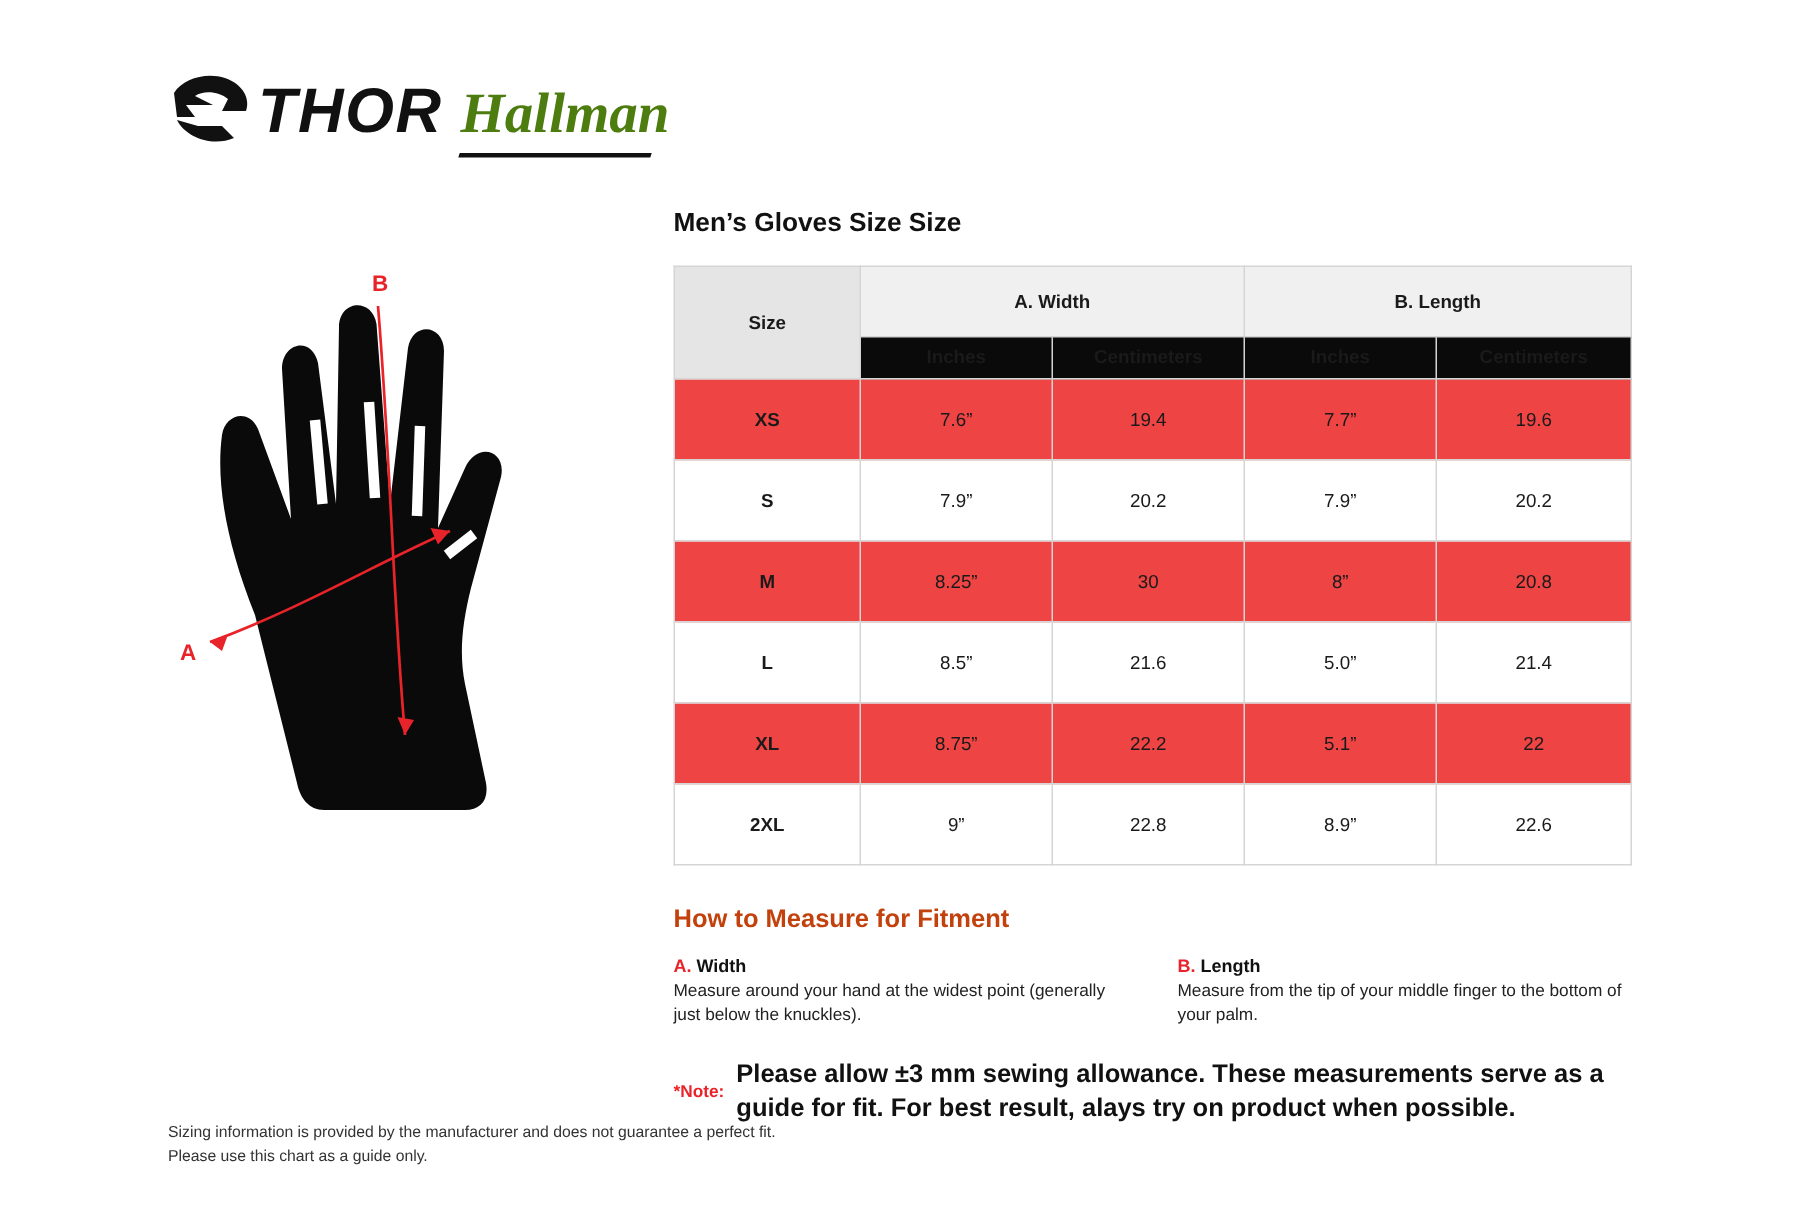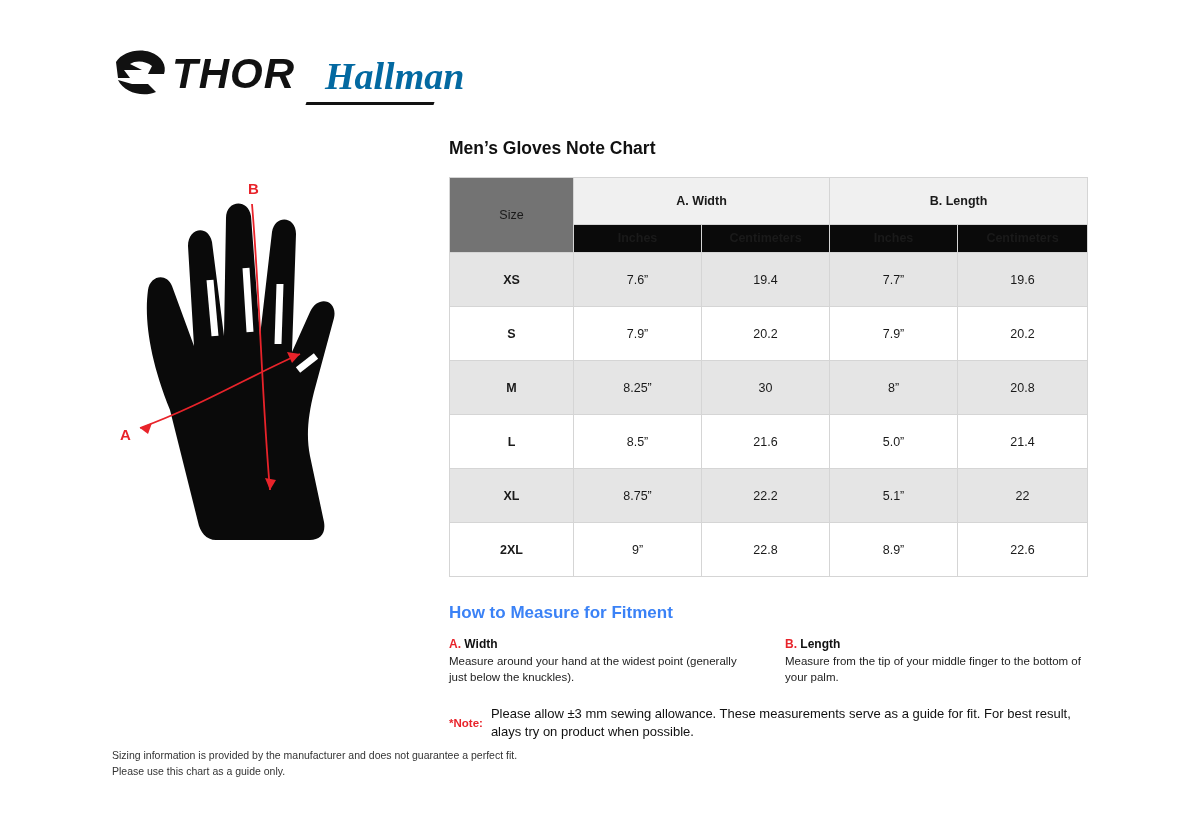--- a/index.html
+++ b/index.html
@@ -16,21 +16,21 @@
     overflow: hidden;
   }
 
   
   .brand-row {
     position: absolute;
     left: 112px;
     top: 48px;
     display: flex;
     align-items: center;
-    gap: 30px;
+    gap: 12px;
   }
   .thor-logo {
     display: flex;
     align-items: center;
     gap: 4px;
   }
   .thor-mark { display:block; }
   .thor-word {
     font-family: "Liberation Sans", sans-serif;
     font-weight: bold;
@@ -38,21 +38,21 @@
     font-size: 42px;
     letter-spacing: 1px;
     color: #111;
     line-height: 1;
   }
   .hallman-word {
     font-family: "Liberation Serif", serif;
     font-style: italic;
     font-weight: bold;
     font-size: 38px;
-    color: #0369a1;
+    color: #4d7c0f;
     line-height: 1;
     position: relative;
     top: 2px;
   }
   .hallman-underline {
     position: absolute;
     left: 306px;
     top: 102px;
     width: 128px;
     height: 3px;
@@ -90,22 +90,22 @@
   }
   table.size-table td, table.size-table th {
     border: 1px solid #d5d5d5;
     text-align: center;
     vertical-align: middle;
     font-size: 12.5px;
     color: #1a1a1a;
   }
   th.size-head {
     font-size: 12.5px;
-    font-weight: normal;
-    background: #737373;
+    font-weight: bold;
+    background: #e5e5e5;
     height: 72px;
   }
   th.grp-head {
     font-size: 13px;
     font-weight: bold;
     background: #f0f0f0;
     height: 38px;
   }
   th.unit-head {
     background: #0a0a0a;
@@ -113,29 +113,29 @@
     font-size: 10.5px;
     font-weight: bold;
     height: 22px;
     border: 1px solid #0a0a0a;
   }
   td.row-size {
     font-weight: bold;
     font-size: 13px;
     height: 51px;
   }
-  tr.shade td { background: #e5e5e5; }
+  tr.shade td { background: #ef4444; }
   tr.plain td { background: #ffffff; }
 
   
   h2.measure-title {
     font-size: 17px;
     font-weight: bold;
     margin: 26px 0 14px 0;
-    color: #3b82f6;
+    color: #c2410c;
   }
   .measure-cols {
     display: flex;
     gap: 36px;
   }
   .measure-col { width: 300px; }
   .m-label {
     font-size: 12px;
     font-weight: bold;
     margin-bottom: 3px;
@@ -153,22 +153,22 @@
     align-items: center;
   }
   .note-label {
     color: #e8232a;
     font-size: 11.5px;
     font-weight: bold;
     white-space: nowrap;
     padding-top: 0px;
   }
   .note-text {
-    font-size: 13px;
-    font-weight: normal;
+    font-size: 17px;
+    font-weight: bold;
     line-height: 1.35;
     color: #111;
     max-width: 590px;
   }
 
   
   .footer {
     position: absolute;
     left: 112px;
     top: 748px;
@@ -230,21 +230,21 @@
     <path d="M30 268 C90 246, 140 216, 190 194" stroke="#e8232a" stroke-width="1.8" fill="none"></path>
     <path d="M190 194 L177 192 L182 203 Z" fill="#e8232a"></path>
     <path d="M30 268 L42 263 L38 274 Z" fill="#e8232a"></path>
 
     <text x="138" y="34" fill="#e8232a" font-family="Liberation Sans, sans-serif" font-size="15" font-weight="bold">B</text>
     <text x="10" y="280" fill="#e8232a" font-family="Liberation Sans, sans-serif" font-size="15" font-weight="bold">A</text>
   </svg>
 </div>
 
 <div class="content">
-  <h1 class="chart-title">Men’s Gloves Note Chart</h1>
+  <h1 class="chart-title">Men’s Gloves Size Size</h1>
 
   <table class="size-table">
     <colgroup>
       <col style="width:124px">
       <col style="width:128px">
       <col style="width:128px">
       <col style="width:128px">
       <col style="width:130px">
     </colgroup>
     <thead>

